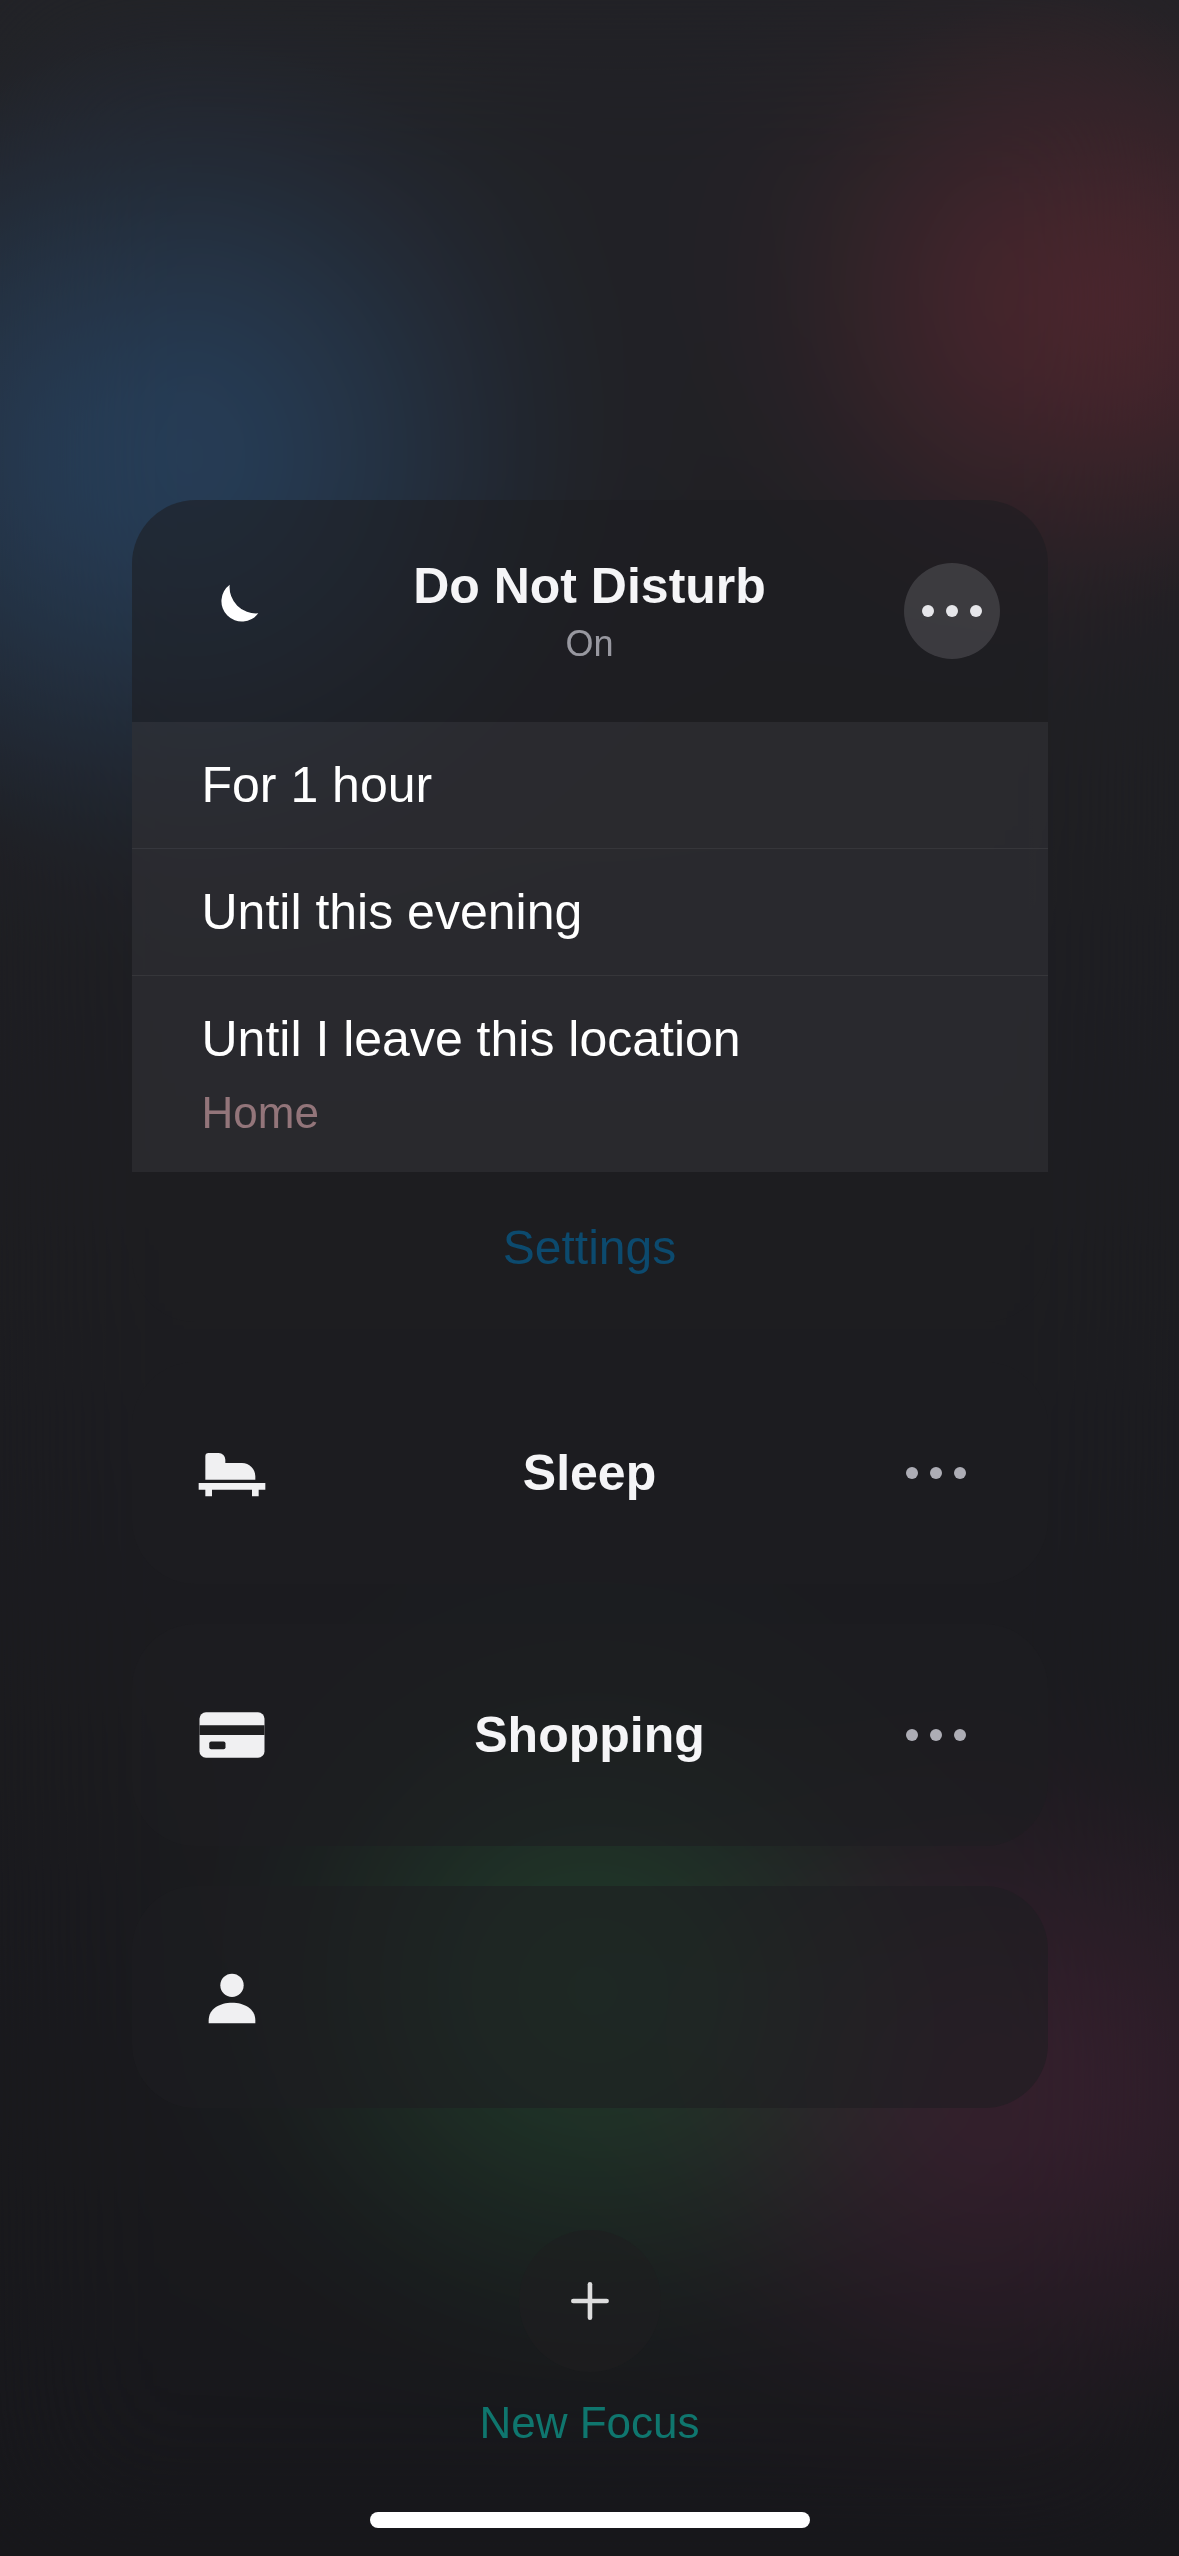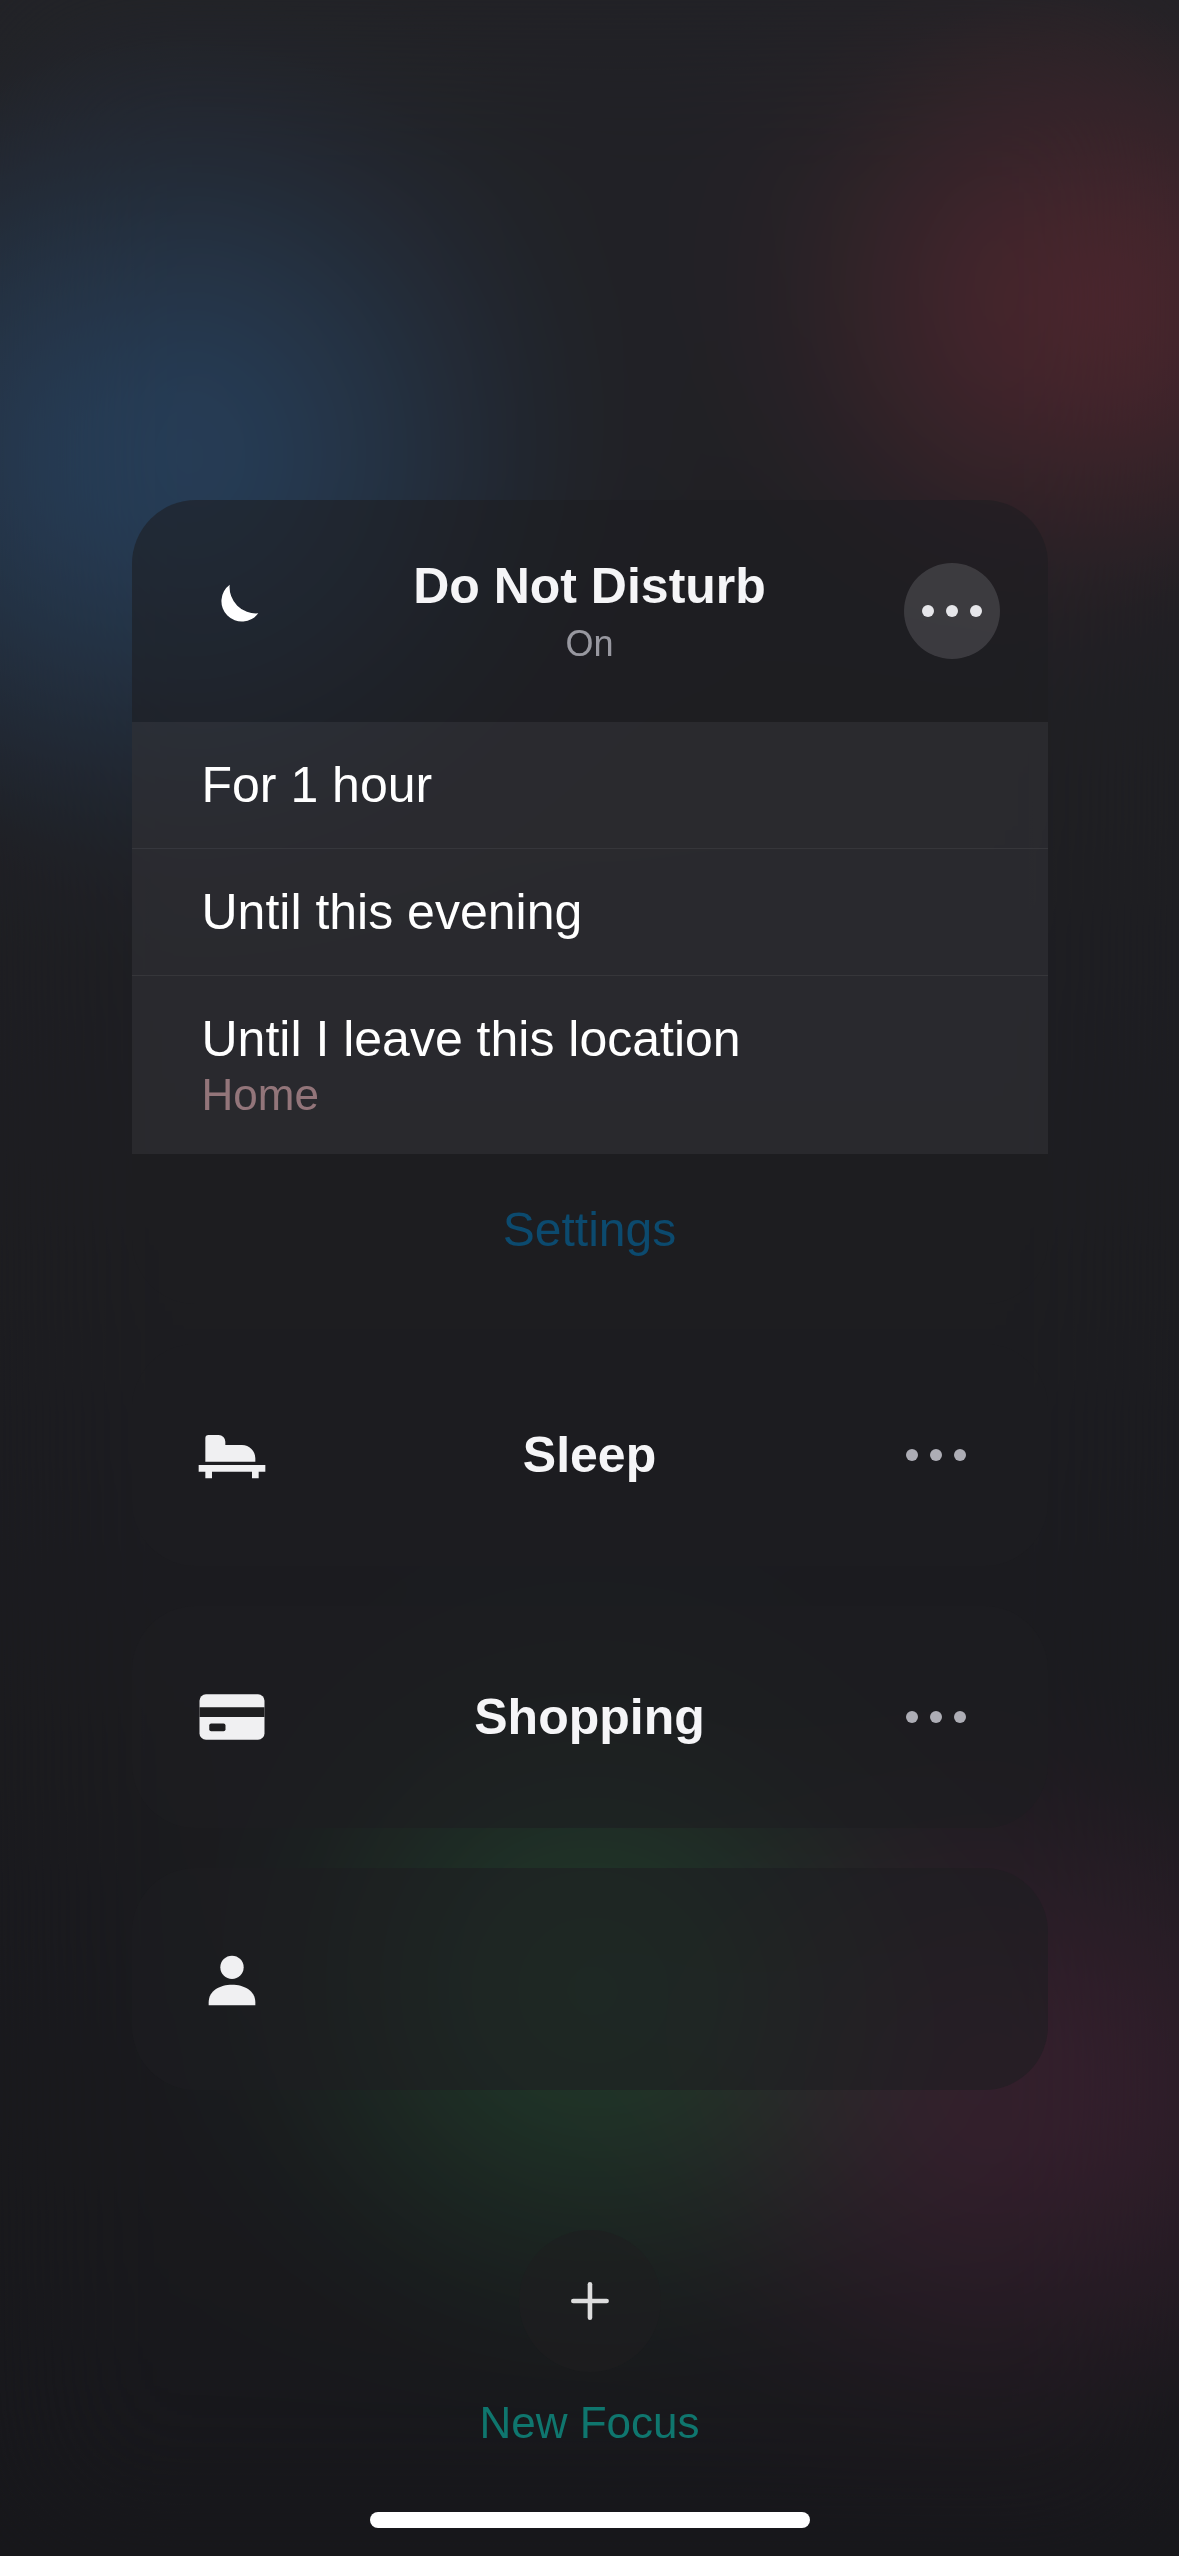--- a/index.html
+++ b/index.html
@@ -60,21 +60,21 @@
     .dot.dim { background: rgba(235,235,245,0.70); }
 
     .options { background: rgba(118,118,128,0.14); }
     .option {
       padding: 34px 70px;
       border-top: 1px solid rgba(255,255,255,0.06);
       display:flex; flex-direction:column; justify-content:flex-end;
     }
     .option:first-child { border-top: none; }
     .option-title { font-size: 50px; font-weight: 400; color: #fff; }
-    .option-sub { font-size: 44px; font-weight: 500; color: rgba(235,180,185,0.55); margin-top: 2px; }
+    .option-sub { font-size: 44px; font-weight: 500; color: rgba(235,180,185,0.55); margin-top: 20px; }
 
     .settings-row {
       height: 150px;
       display:flex; align-items:center; justify-content:center;
       font-size: 48px; font-weight: 400; color:#0c4a6e;
     }
 
     .new-focus { position:absolute; left:50%; transform:translateX(-50%); top: 2230px; display:flex; flex-direction:column; align-items:center; gap: 26px; }
     .new-focus-btn { width: 142px; height: 142px; border-radius:71px; background: rgba(30,30,32,0.60); display:flex; align-items:center; justify-content:center; }
     .new-focus-label { font-size: 44px; font-weight:500; color:#0f766e; }

